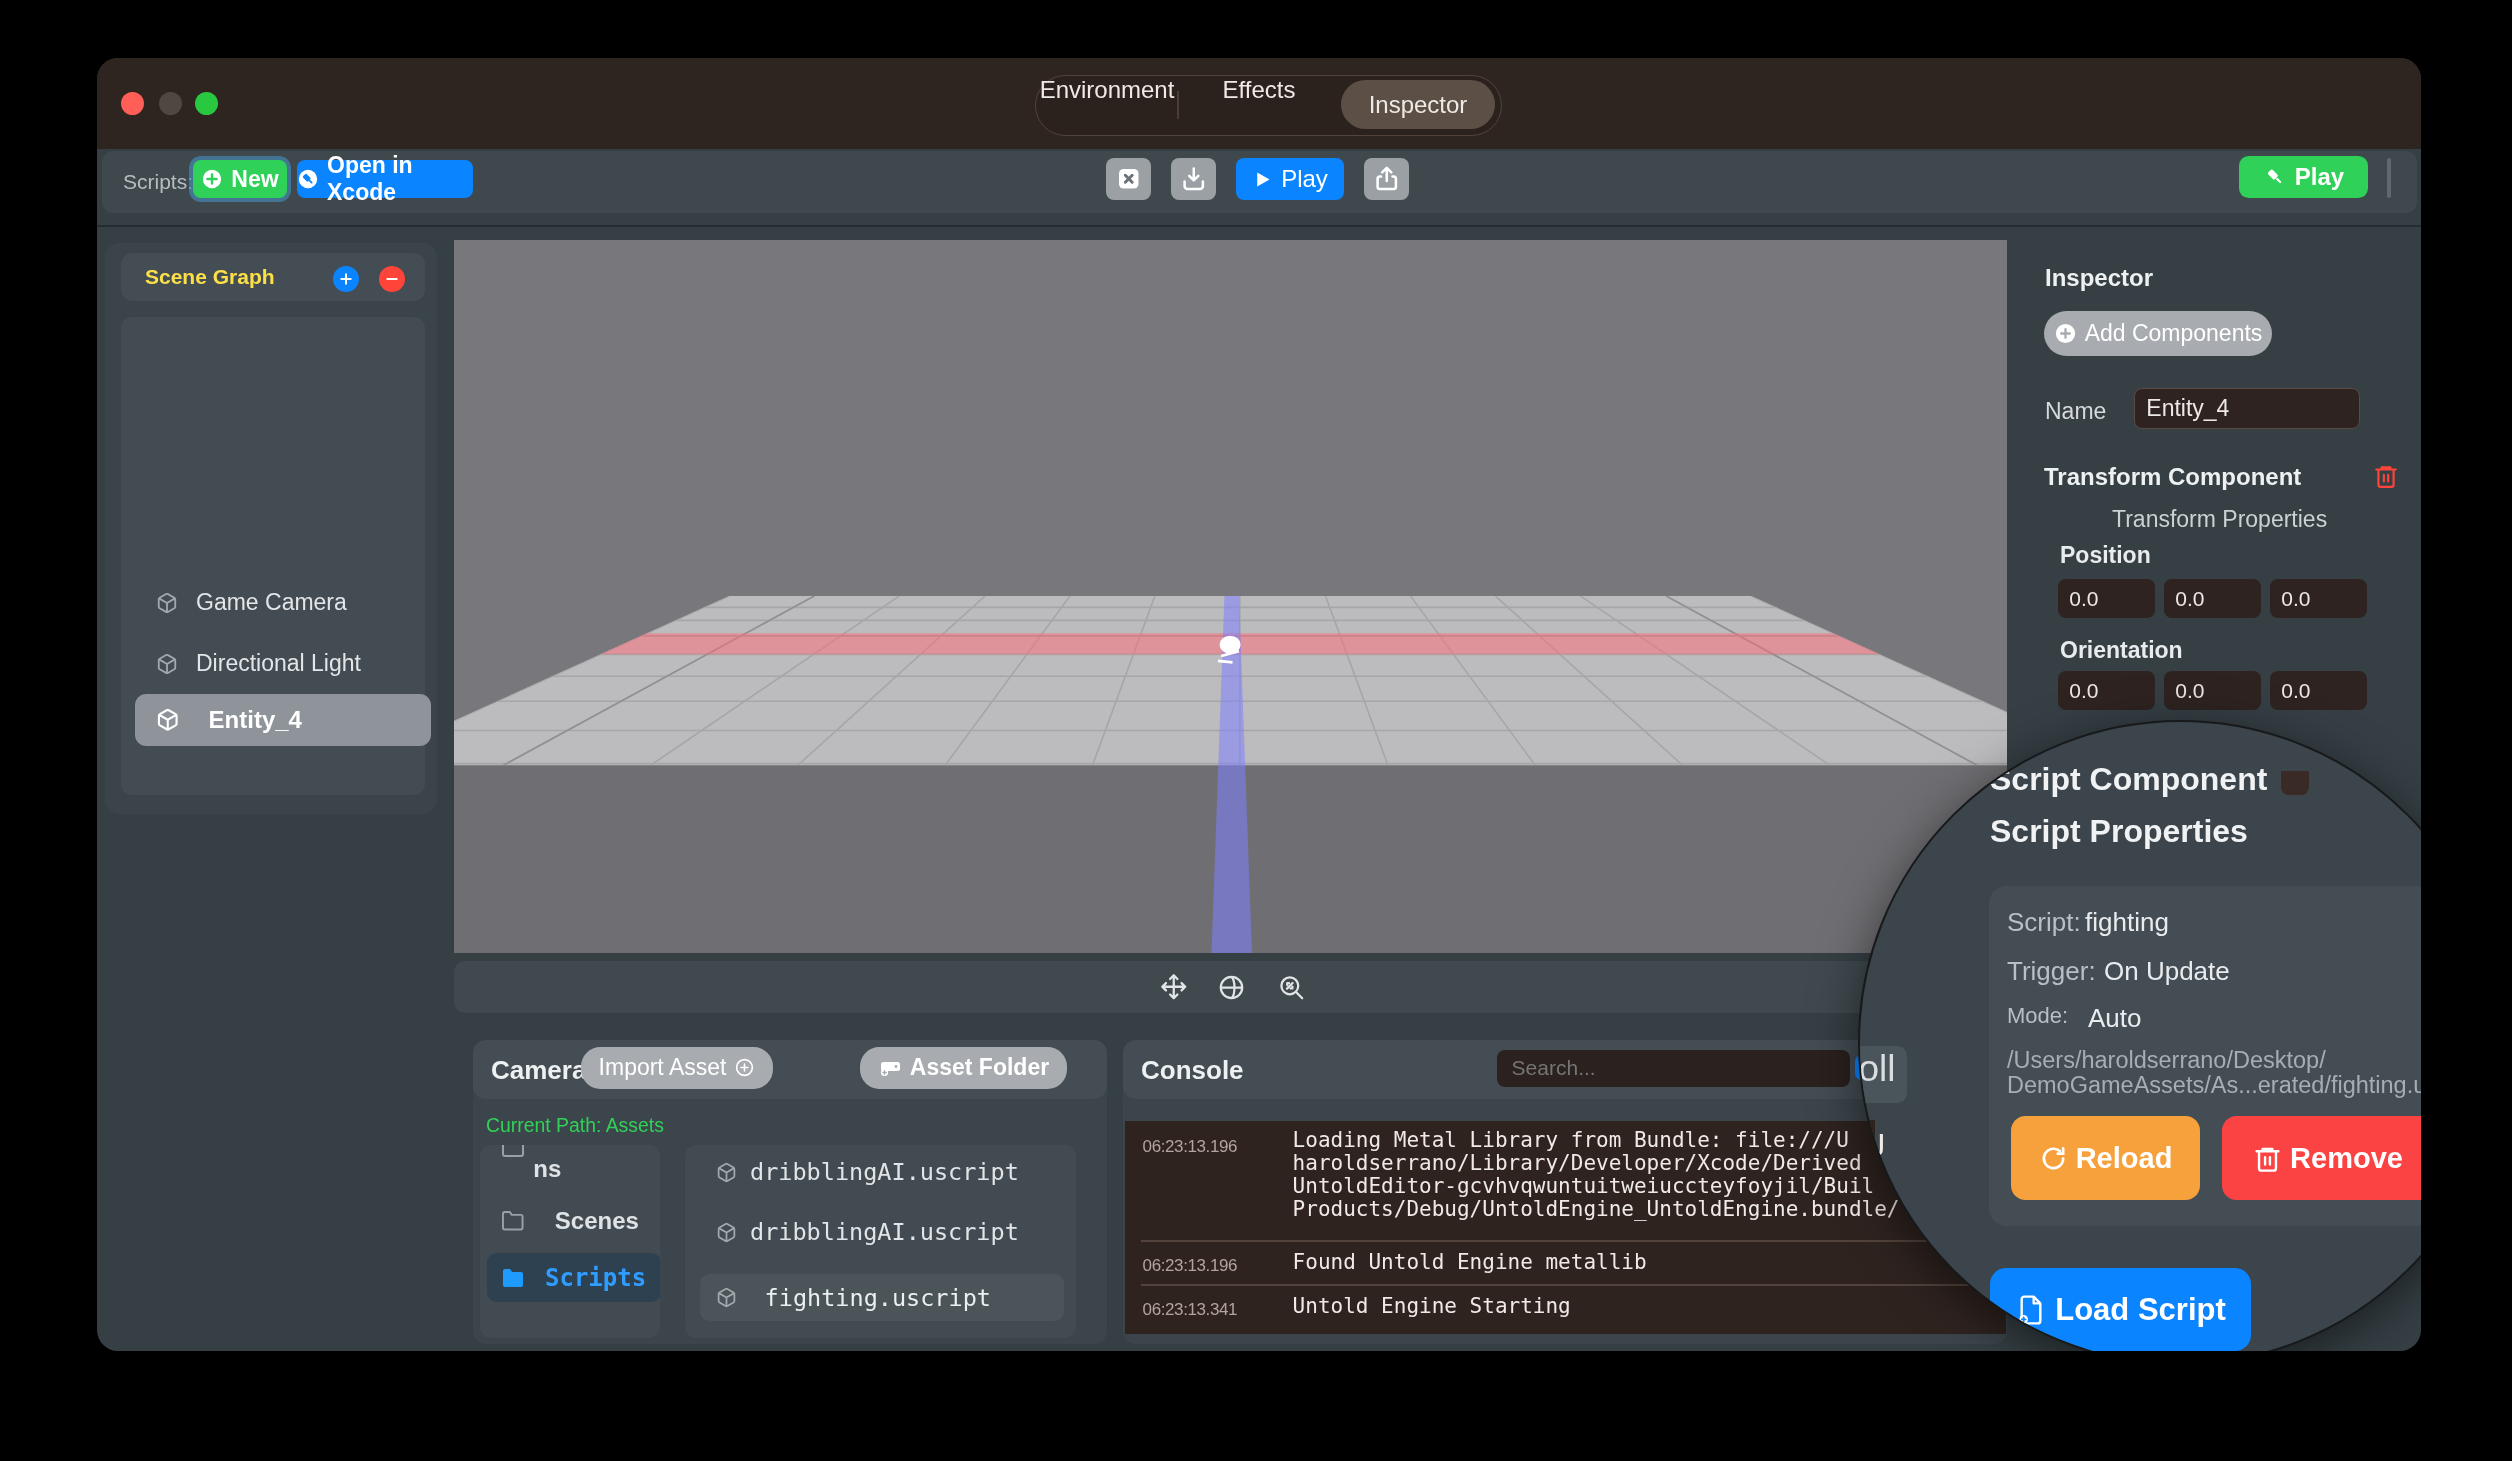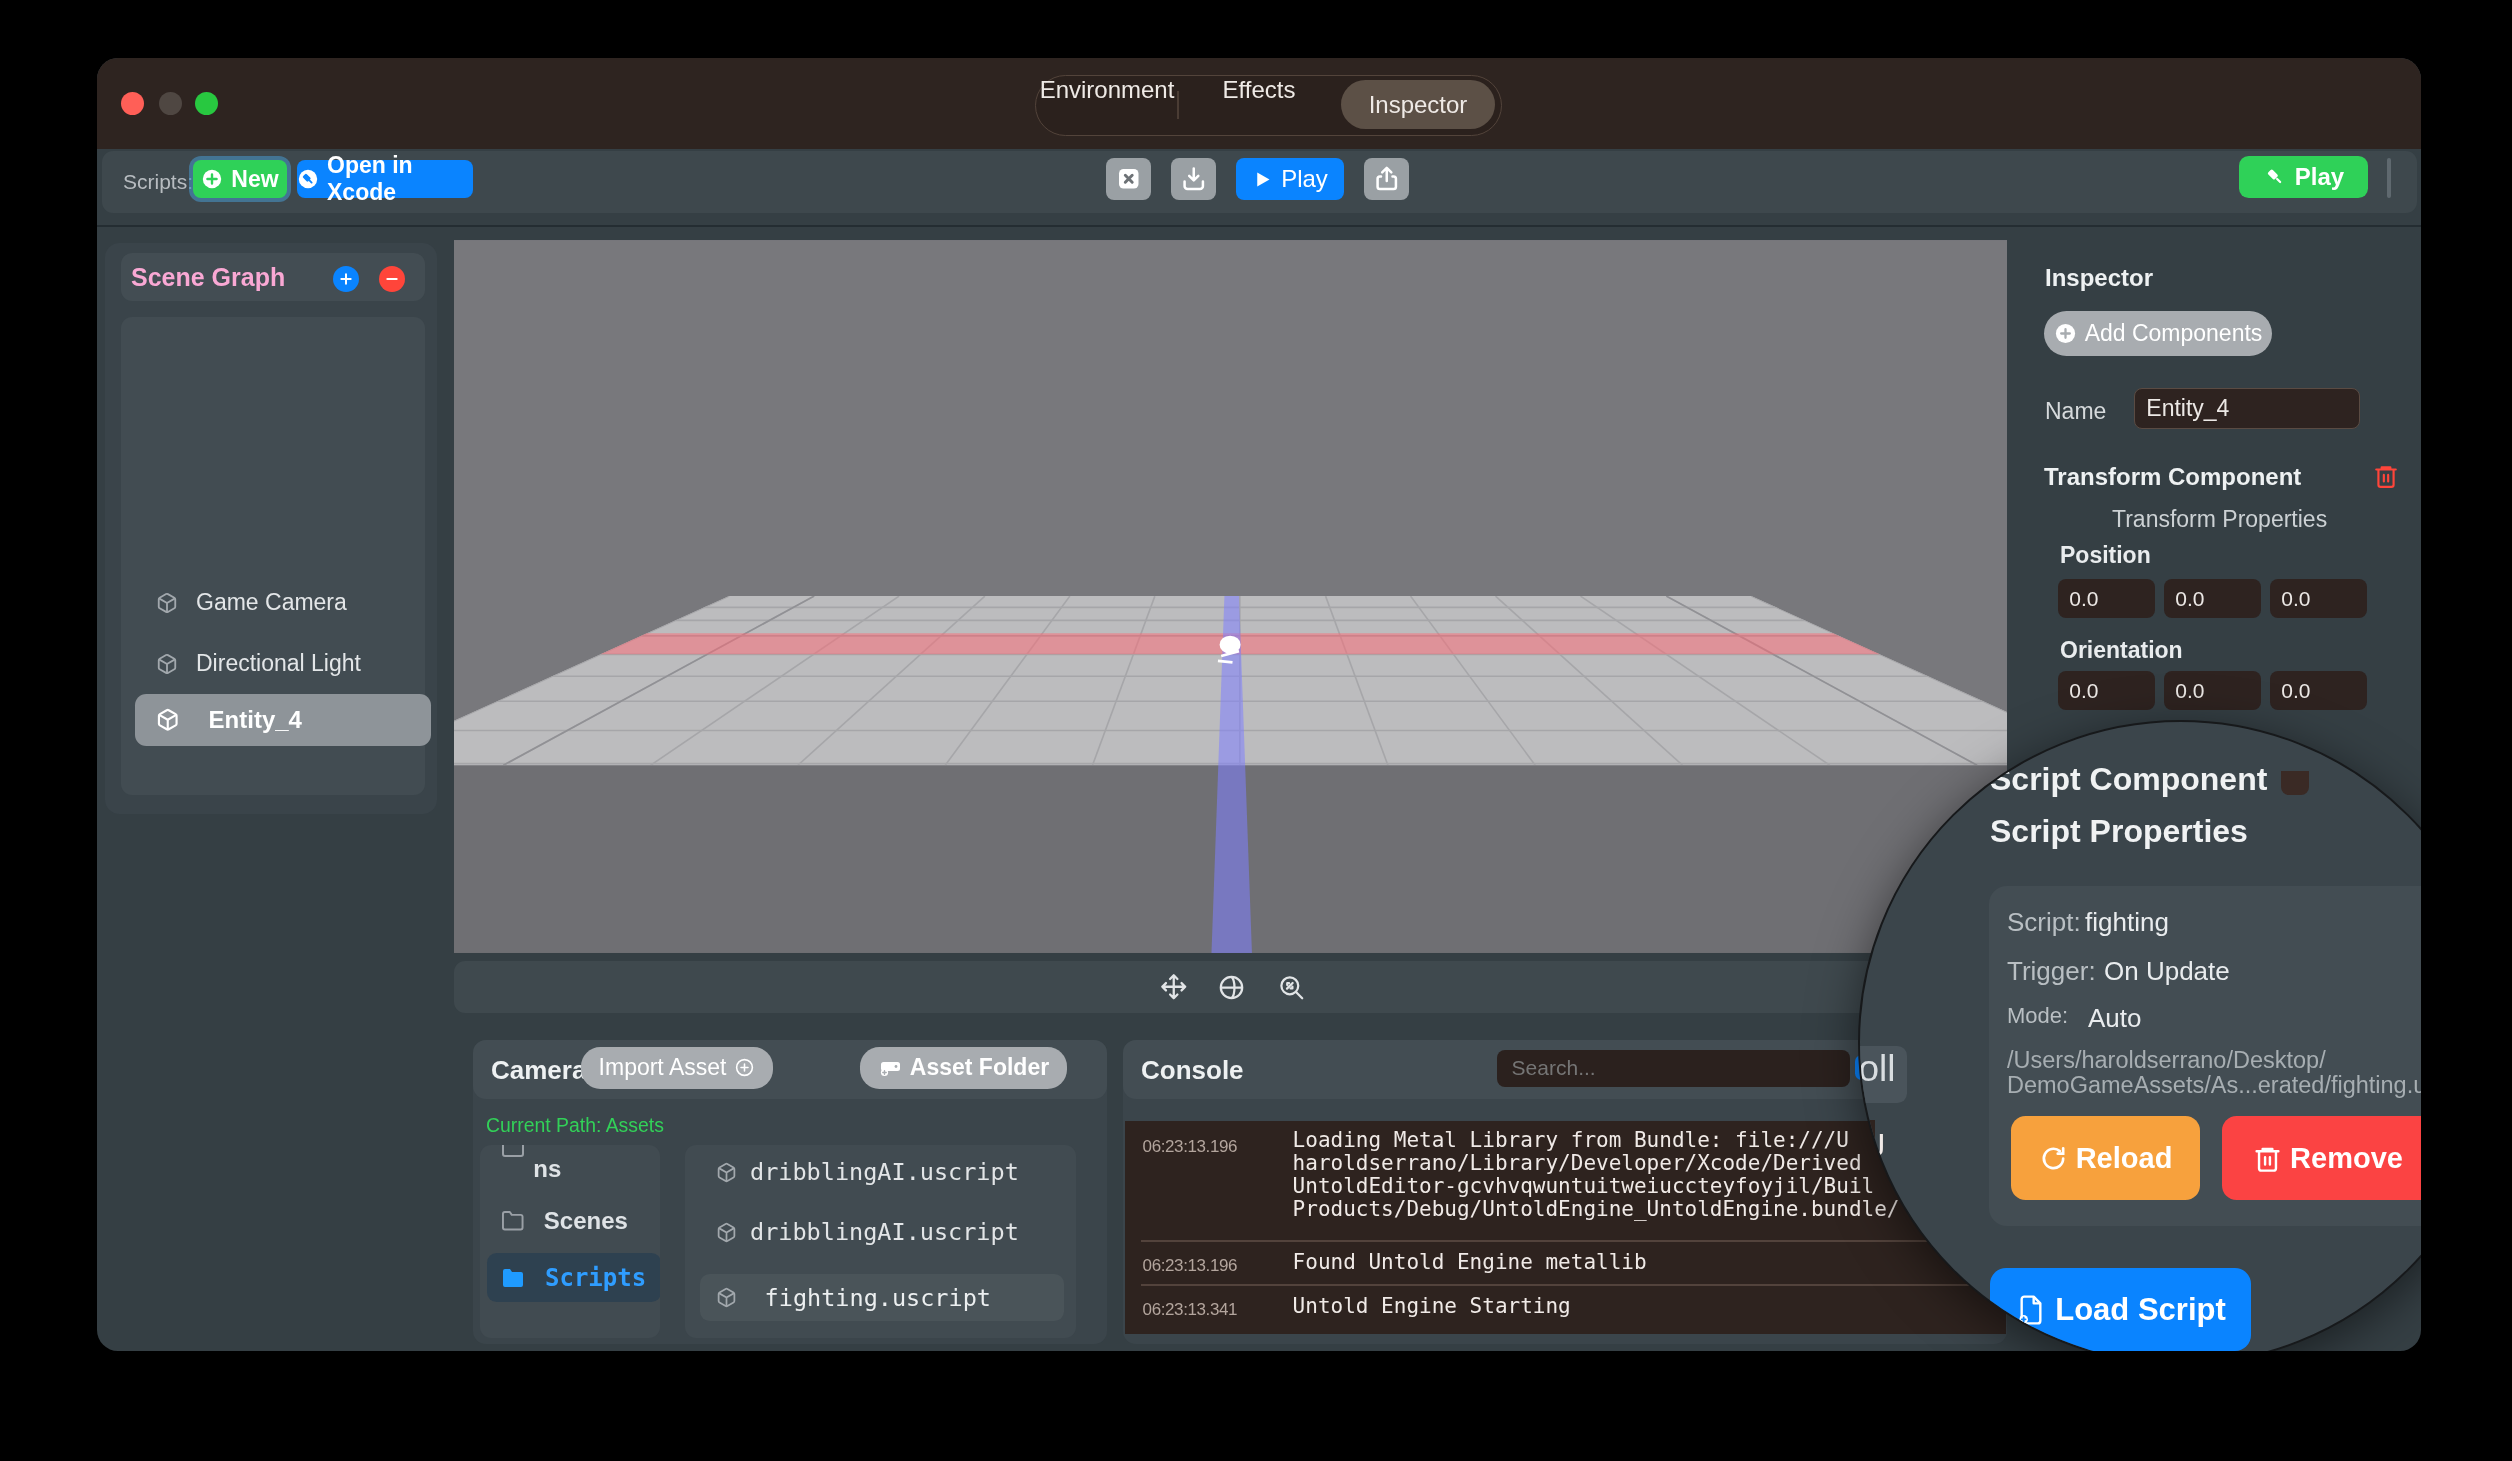--- a/index.html
+++ b/index.html
@@ -128,21 +128,21 @@
               <rect x="13.8" y="10.8" width="6.5" height="2.2" rx="1.1"></rect>
             </g>
           </svg>
         </span>
       <span>Play</span>
     </div>
     <div class="abs" style="left:2290px;top:100px;width:4px;height:40px;background:#5f696f;border-radius:2.4px"></div>
 
     <div class="abs panel" style="left:8px;top:185px;width:332px;height:571px;background:#3a444a;border-radius:14.6px"></div>
     <div class="abs phead" style="left:24px;top:195px;width:304px;height:48px;border-radius:11.3px;display:flex;align-items:center">
-      <span style="margin-left:10px;font-size:25px;font-weight:700;color:#f9a8d4">Scene Graph</span>
+      <span style="margin-left:24px;font-size:21px;font-weight:700;color:#fde047">Scene Graph</span>
     </div>
     <div class="abs" style="left:236px;top:208px;width:26px;height:26px;border-radius:50%;background:#0a84ff;
          display:flex;align-items:center;justify-content:center">
       <svg viewBox="0 0 24 24" width="16" height="16">
           <path d="M12 5v14M5 12h14" stroke="#fff" stroke-width="3" stroke-linecap="round"></path>
         </svg>
     </div>
     <div class="abs" style="left:282px;top:208px;width:26px;height:26px;border-radius:50%;background:#ff453a;
          display:flex;align-items:center;justify-content:center">
       <svg viewBox="0 0 24 24" width="16" height="16">
@@ -280,21 +280,21 @@
               </svg>
             </span>
         </div>
         <span class="abs" style="left:53px;top:9.7px;font-size:24px;font-weight:700;color:#dfe3e6">ns</span>
         <div class="abs srow" style="left:21px;top:62px">
           <span style="color:#9aa0a6">
             <svg viewBox="0 0 24 24" width="23.5" height="23.5" fill="none" stroke="currentColor" stroke-width="2" stroke-linejoin="round">
             <path d="M22 19a2 2 0 01-2 2H4a2 2 0 01-2-2V5a2 2 0 012-2h5l2 3h9a2 2 0 012 2z"></path>
               </svg>
             </span>
-          <span style="font-size:24px;font-weight:700;color:#dfe3e6;margin-left:1px">Scenes</span>
+          <span style="font-size:24px;font-weight:700;color:#dfe3e6;margin-left:12px">Scenes</span>
         </div>
         <div class="abs srow" style="left:6.5px;top:108px;width:160px;height:49px;background:#2e4150;border-radius:9.7px;padding-left:14.6px">
           <span style="color:#1f9bff">
             <svg viewBox="0 0 24 24" width="24" height="24" fill="currentColor">
             <path d="M22 19a2 2 0 01-2 2H4a2 2 0 01-2-2V5a2 2 0 012-2h5l2 3h9a2 2 0 012 2z"></path>
               </svg>
             </span>
           <span class="mono" style="font-size:24px;font-weight:700;color:#2f9dff;margin-left:1.6px">Scripts</span>
         </div>
       </div>

